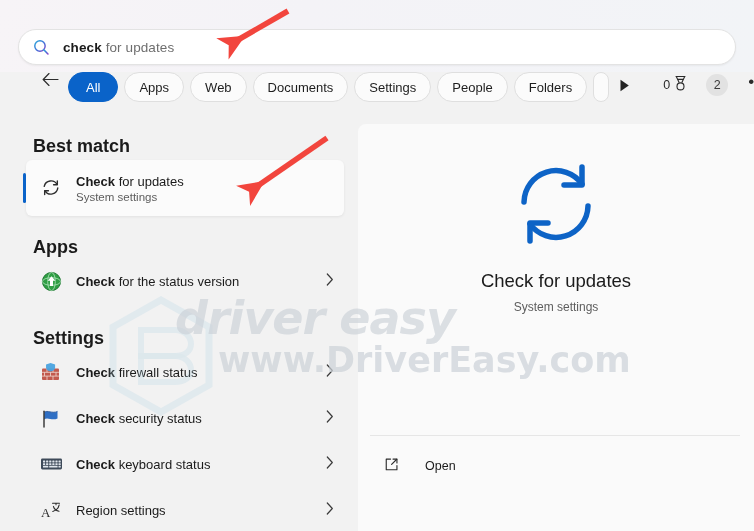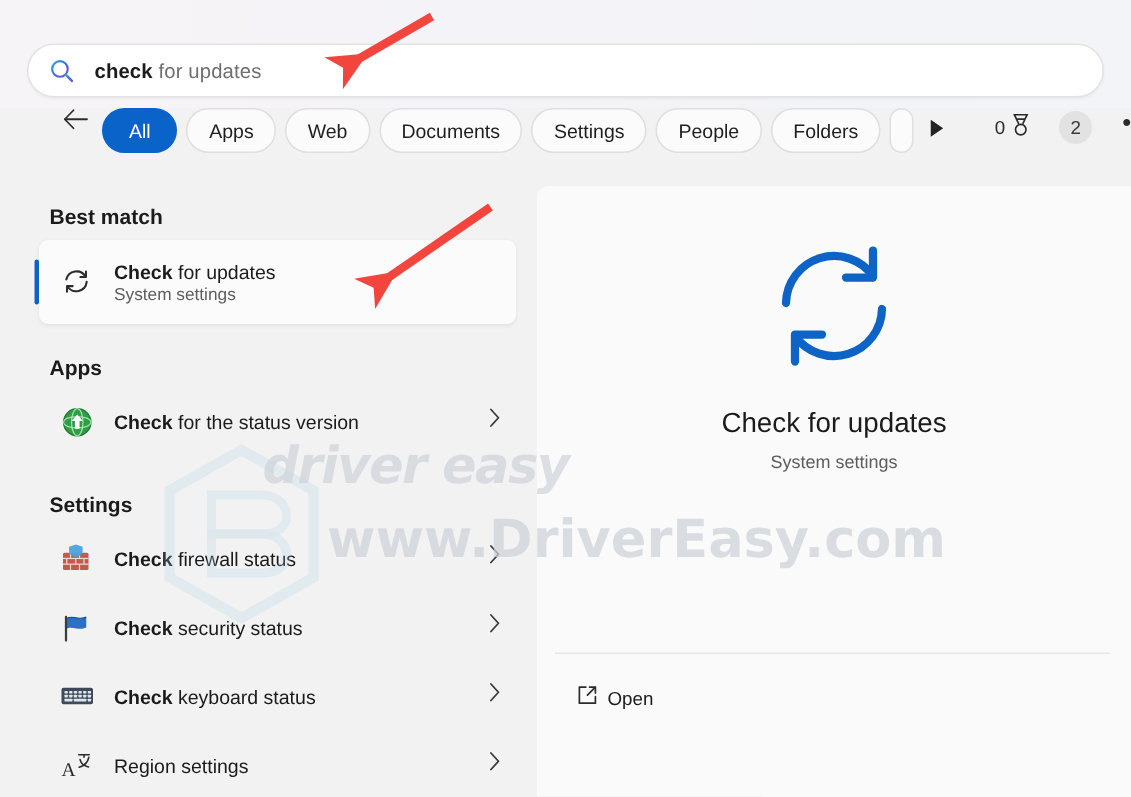--- a/index.html
+++ b/index.html
@@ -149,21 +149,21 @@
   }
   .right-col {
     position: absolute;
     left: 358px; top: 0;
     width: 396px; height: 407px;
     background: #fafafa;
     border-top-left-radius: 8px;
   }
 
   .section-head {
-    font-size: 14px;
+    font-size: 18px;
     font-weight: 700;
     color: #1b1b1b;
     padding-left: 33px;
   }
 
   
   .best-card {
     position: absolute;
     left: 26px;
     width: 318px;
@@ -250,41 +250,41 @@
     left: 12px; top: 311px;
     width: 370px;
     height: 1px;
     background: #e6e6e6;
   }
   .open-row {
     position: absolute;
     left: 26px; top: 327px;
     display: flex;
     align-items: center;
-    gap: 6px;
+    gap: 26px;
     height: 30px;
   }
   .open-label { font-size: 12.5px; color: #1b1b1b; }
 
   
   .watermark {
     position: absolute;
     left: 0; top: 0;
     width: 754px; height: 531px;
     pointer-events: none;
     z-index: 40;
   }
   .wm-logo { position: absolute; left: 105px; top: 296px; opacity: .30; }
   .wm-word {
     position: absolute;
     left: 175px; top: 291px;
     font-family: "DejaVu Sans", sans-serif;
     font-style: italic;
     font-weight: 700;
-    font-size: 34px;
+    font-size: 46px;
     color: #c9cfd6;
     opacity: .62;
     letter-spacing: -1px;
     white-space: nowrap;
   }
   .wm-url {
     position: absolute;
     left: 218px; top: 340px;
     font-family: "DejaVu Sans", sans-serif;
     font-weight: 700;

